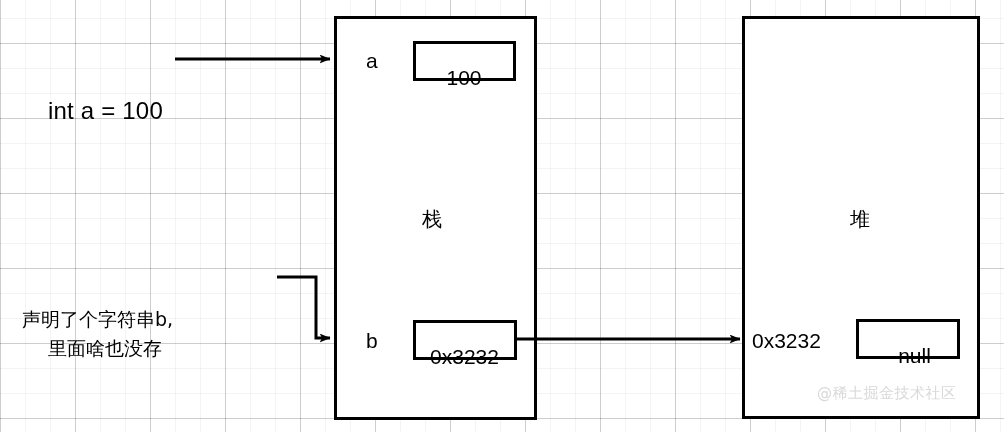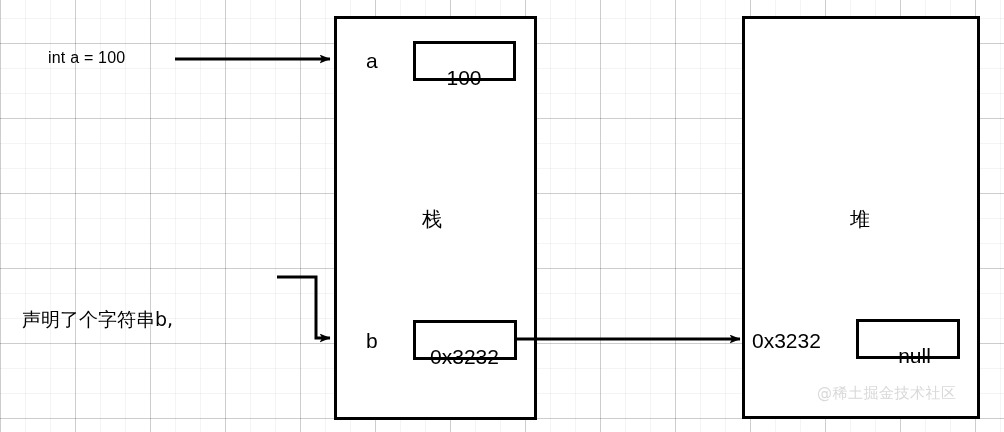--- a/index.html
+++ b/index.html
@@ -30,22 +30,23 @@
     height: 432px;
     pointer-events: none;
   }
   .txt {
     position: absolute;
     color: #000000;
     white-space: pre;
     line-height: 1.25;
   }
   .label-code {
-    font-size: 16px;
+    font-size: 24px;
     letter-spacing: 0.2px;
+    margin-top: 48px;
   }
   .label-cn {
     font-size: 19px;
     text-align: right;
     font-family: "DejaVu Sans", "Liberation Sans", sans-serif;
   }
   .var-name {
     font-size: 21px;
   }
   .region-name {
@@ -97,20 +98,21 @@
     <path d="M277,277 L316,277 L316,338 L330,338" fill="none" stroke="#000000" stroke-width="3" marker-end="url(#arrowhead)"></path>
 
     <line x1="515" y1="339" x2="740" y2="339" stroke="#000000" stroke-width="3" marker-end="url(#arrowhead)"></line>
   </svg>
 
   <div class="txt label-code" style="left:48px; top:48px;">int a = 100</div>
 
 
   <div class="txt label-cn" style="left:22px; top:308px;">声明了个字符串b,</div>
 
+  <div class="txt label-cn" style="left:48px; top:337px;">里面啥也没存</div>
 
   <div class="txt var-name" style="left:366px; top:48px;">a</div>
 
   <div class="txt cell-text" style="left:414px; top:49px; width:100px;">100</div>
 
   <div class="txt region-name" style="left:382px; top:207px; width:100px;">栈</div>
 
   <div class="txt var-name" style="left:366px; top:328px;">b</div>
 
   <div class="txt cell-text" style="left:414px; top:328px; width:101px;">0x3232</div>

